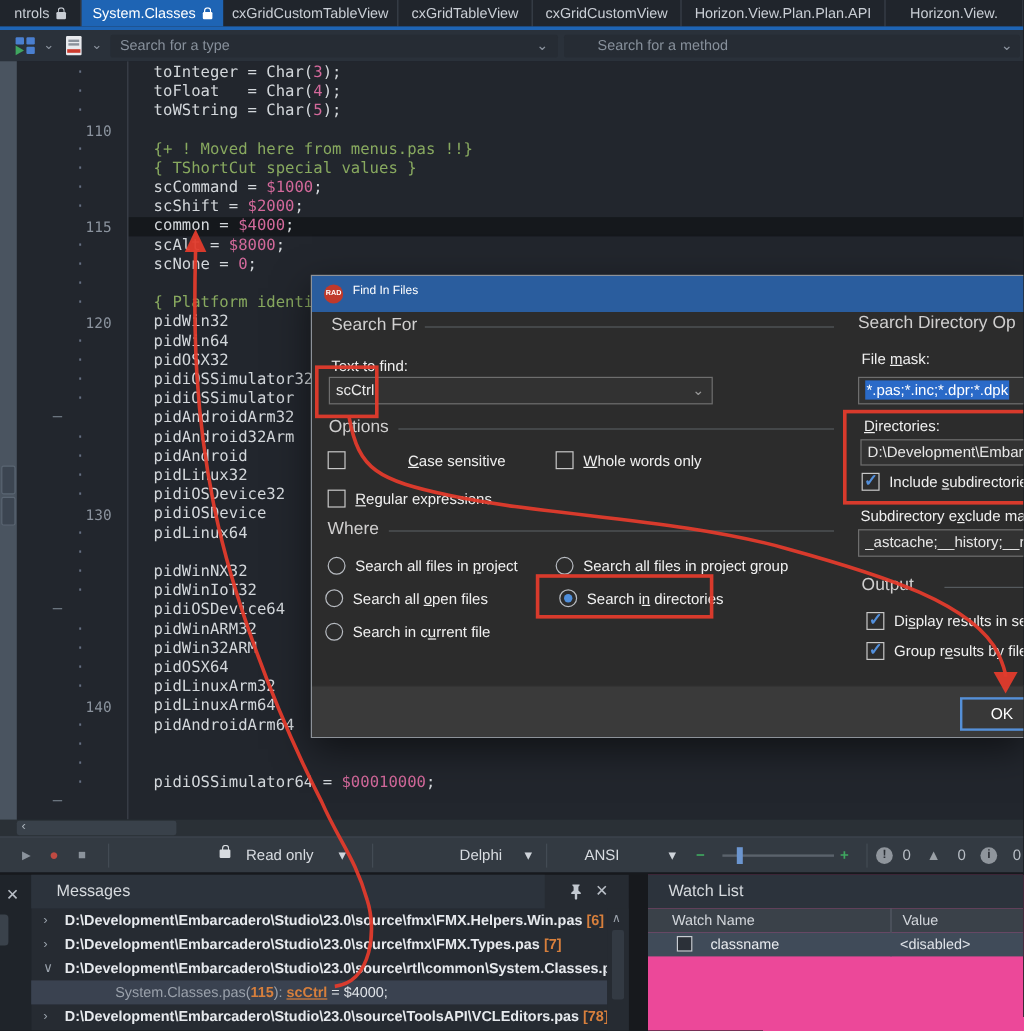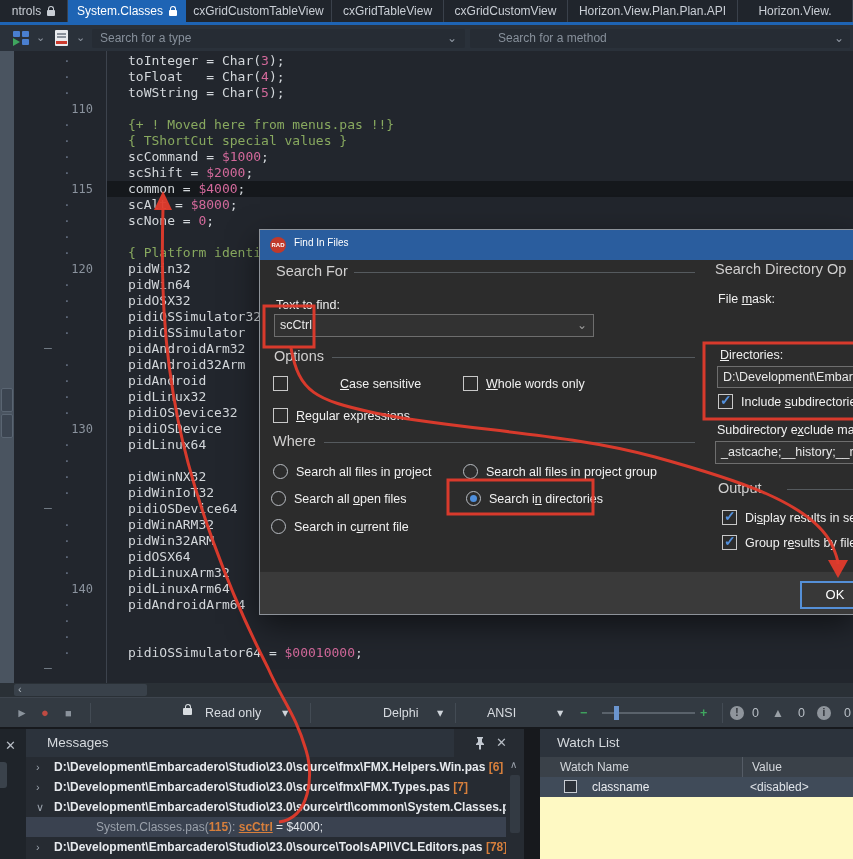--- a/index.html
+++ b/index.html
@@ -81,21 +81,21 @@
   .mrow.sel{ background:#3a4250; }
   .mchev{ position:absolute; left:10px; top:0; color:#9ba3ad; font-size:11px; }
   .mpath{ position:absolute; left:28px; top:0; font-weight:bold; color:#e6e9ed; }
   .morange{ color:#d77f3c; font-weight:bold; }
   .mdim{ color:#9aa1ab; } .mplain{ color:#dfe3e8; }
   .mlink{ color:#d77f3c; text-decoration:underline; font-weight:bold; }
   .mmatch{ position:absolute; left:70px; top:0; }
   #msg-vscroll{ position:absolute; left:480px; top:28px; width:18px; height:102px; background:#262b32; }
   #msg-vup{ position:absolute; left:4px; top:2px; color:#9aa1ab; font-size:10px; }
   #msg-vthumb{ position:absolute; left:4px; top:18px; width:10px; height:58px; background:#333a43; border-radius:2px; }
-  #watch{ position:absolute; left:540px; top:2px; width:313px; height:130px; background:#fef9c3; }
+  #watch{ position:absolute; left:540px; top:2px; width:313px; height:130px; background:#ec4899; }
   #watch-title{ position:absolute; left:0; top:0; width:313px; height:28px; background:#2c333c; }
   #watch-title .t{ position:absolute; left:17px; top:6px; font-size:13.5px; color:#d6dade; }
   #watch-head{ position:absolute; left:0; top:28px; width:313px; height:20px; background:#3a4149; font-size:12px; color:#d3d7dc; line-height:20px; }
   #wh-name{ position:absolute; left:20px; } #wh-value{ position:absolute; left:212px; }
   #watch-coldiv{ position:absolute; left:202px; top:28px; width:1px; height:40px; background:#555c66; }
   #watch-row{ position:absolute; left:0; top:48px; width:313px; height:20px; background:#404b59; font-size:12px; line-height:20px; }
   #wr-check{ position:absolute; left:24px; top:3px; width:13px; height:13px; background:#2b3038; border:1px solid #c8ccd2; }
   #wr-name{ position:absolute; left:52px; color:#e8ebef; }
   #wr-value{ position:absolute; left:210px; color:#dfe3e8; }
   
@@ -349,20 +349,23 @@
     <span class="dlbl" style="left:34px; top:262px;">Search all <u>o</u>pen files</span>
     <span class="rb" style="left:206px; top:261px;">
         <span class="dot"></span>
       </span>
     <span class="dlbl" style="left:229px; top:262px;">Search i<u>n</u> directories</span>
     <span class="rb" style="left:11px; top:289px;"></span>
     <span class="dlbl" style="left:34px; top:290px;">Search in c<u>u</u>rrent file</span>
 
     <span class="grp" style="left:455px; top:31px; width:139px;">Search Directory Op</span>
     <span class="dlbl" style="left:458px; top:62px;">File <u>m</u>ask:</span>
+    <div class="dcombo" style="left:455px; top:84px; width:139px;">
+      <span class="selblue">*.pas;*.inc;*.dpr;*.dpk</span>
+    </div>
     <span class="dlbl" style="left:460px; top:118px;"><u>D</u>irectories:</span>
     <div class="dcombo" style="left:457px; top:136px; width:137px; height:22px;">
       <span>D:\Development\Embarc</span>
     </div>
     <span class="cb" style="left:458px; top:164px;">
         <span class="chk">✓</span>
       </span>
     <span class="dlbl" style="left:481px; top:165px; width:113px;">Include <u>s</u>ubdirectorie</span>
     <span class="dlbl" style="left:457px; top:193px; width:137px;">Subdirectory e<u>x</u>clude mas</span>
     <div class="dcombo" style="left:455px; top:211px; width:139px;">

